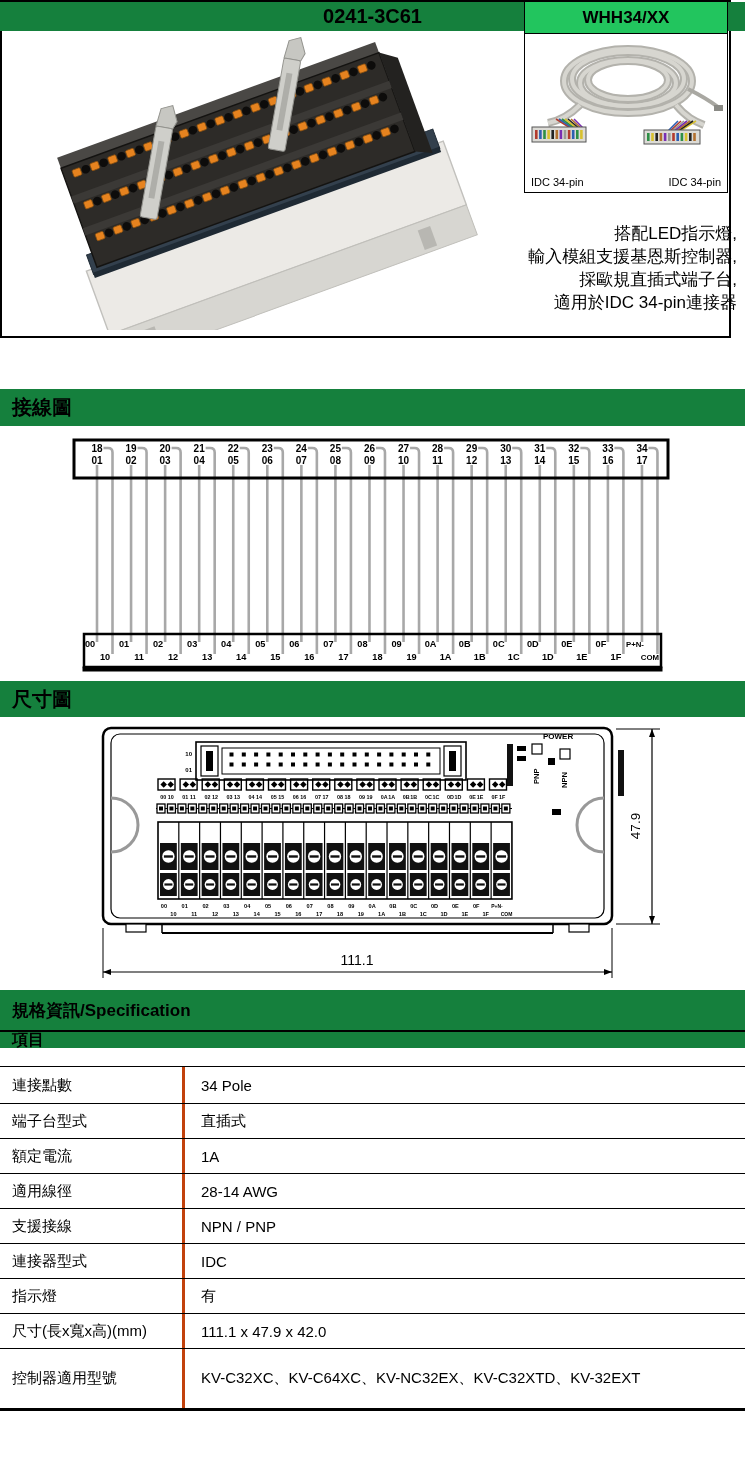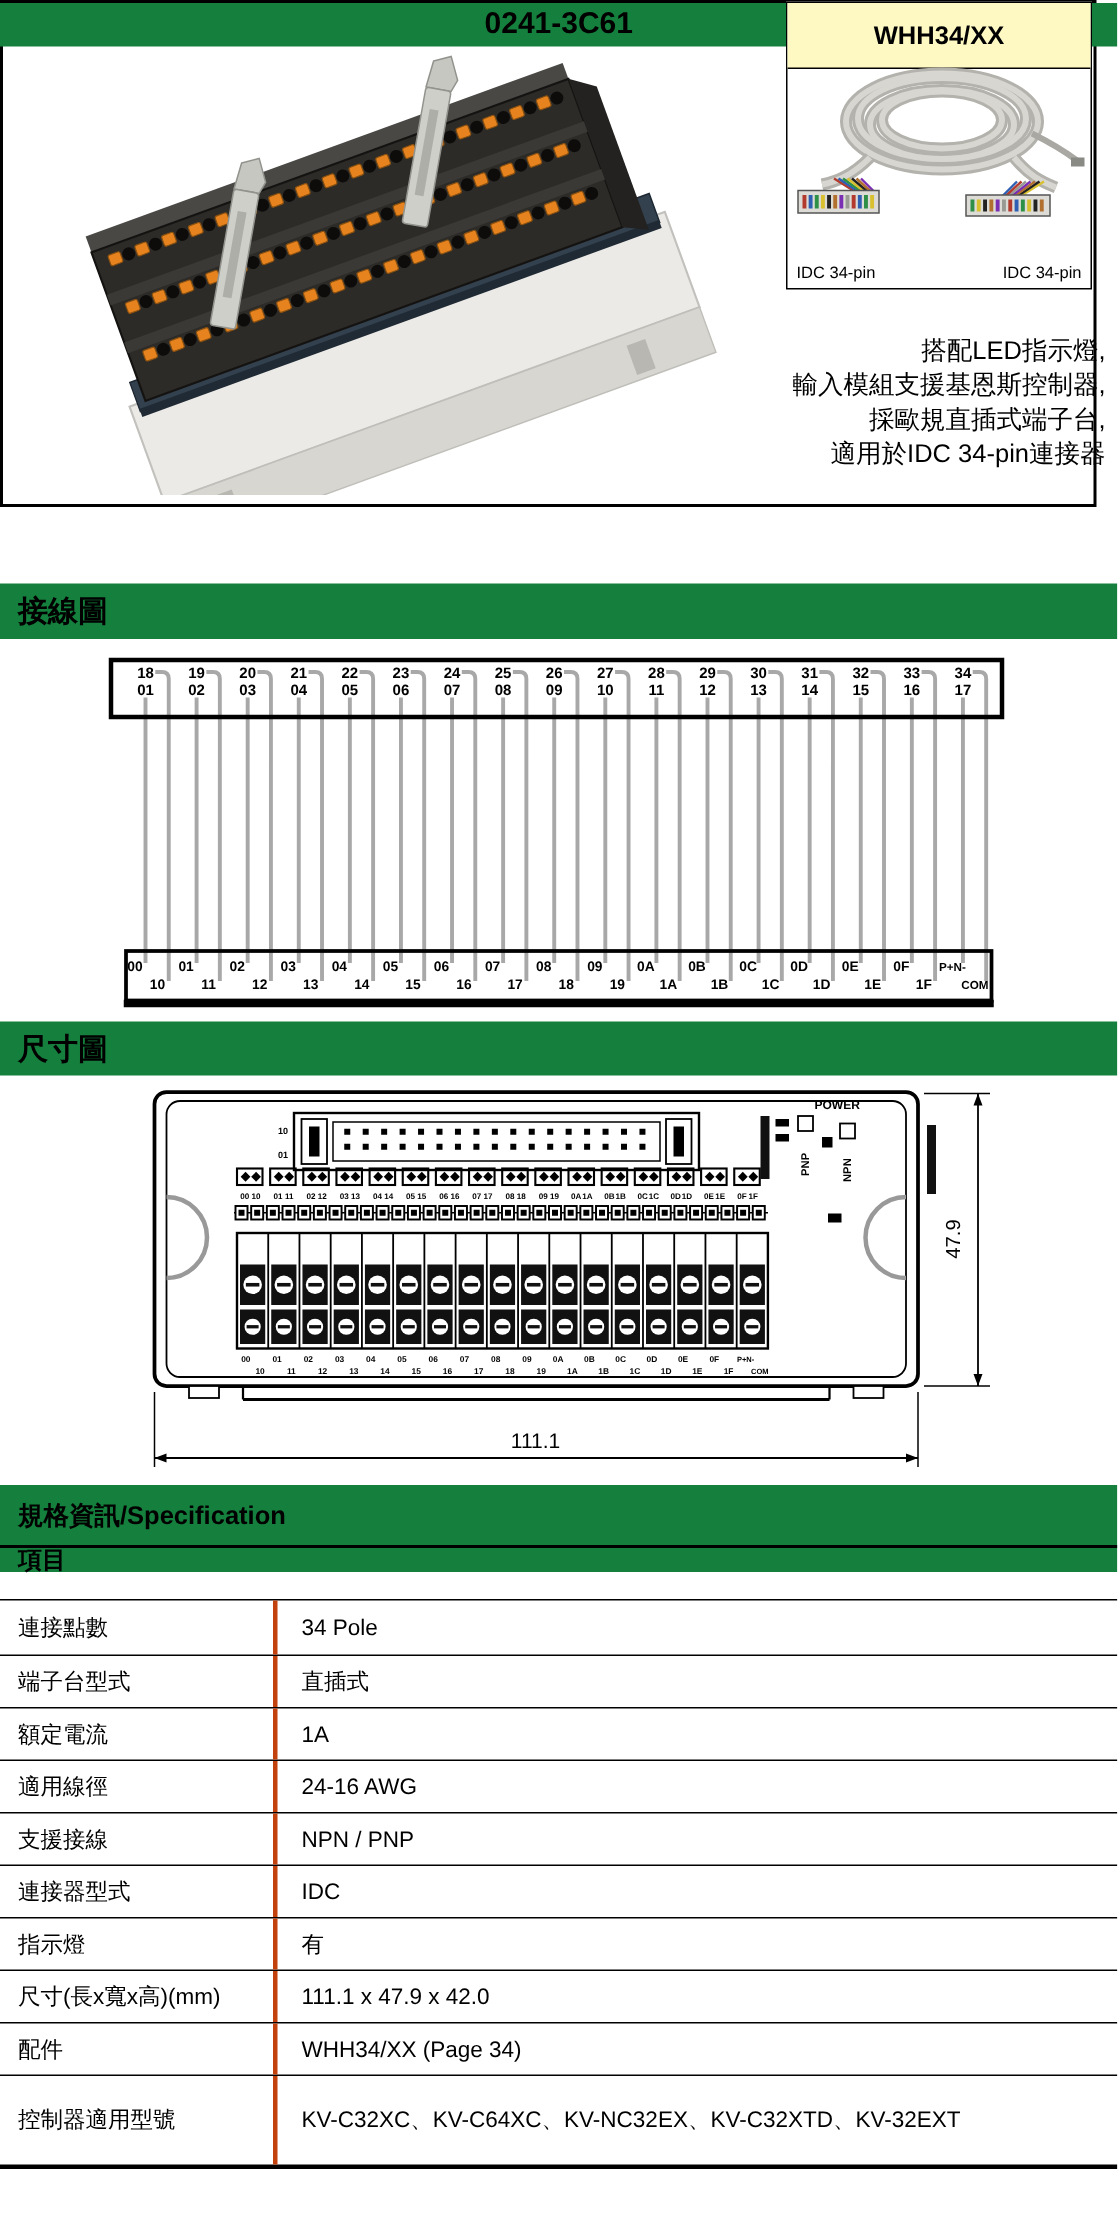--- a/index.html
+++ b/index.html
@@ -9,21 +9,21 @@
 .bar{position:absolute;left:0;width:745px;background:#15803d;display:flex;align-items:center;font-weight:bold}
 .bar.centered{justify-content:center}
 .title-bar{top:2px;height:29px;font-size:20px}
 .wiring-bar{top:389px;height:37px;font-size:20px;padding-left:12px}
 .dim-bar{top:681px;height:36px;font-size:20px;padding-left:12px}
 .spec-bar{top:990px;height:42px;font-size:17px;padding-left:12px;border-bottom:2px solid #000}
 .item-bar{top:1032px;height:16px;font-size:16px;padding-left:12px}
 .product-box{top:42px;left:7px;width:731px;height:338px;border:2px solid #000;background:#fff}
 .photo-svg{position:absolute;left:6px;top:8px}
 .accessory-box{position:absolute;left:524px;top:1px;width:204px;height:192px;border:1px solid #000;background:#fff}
-.accessory-header{height:44px;background:#fef9c3;border-bottom:1px solid #000;display:flex;align-items:center;justify-content:center;font-weight:bold;font-size:17px}
+.accessory-header{height:32px;background:#22c55e;border-bottom:1px solid #000;display:flex;align-items:center;justify-content:center;font-weight:bold;font-size:17px}
 .cable-svg{position:absolute;left:3px;top:31px}
 .idc-row{position:absolute;left:6px;right:6px;bottom:4px;display:flex;justify-content:space-between;font-size:11px}
 .descr{position:absolute;right:8px;top:222px;width:420px;text-align:right;font-size:17px;line-height:23px}
 .diagram-svg{position:absolute;left:0}
 svg{font-family:inherit;display:block}
 .spec-table{position:absolute;top:1066px;left:0;width:745px;border-top:1px solid #000}
 .spec-row{display:flex;height:35px;border-bottom:1px solid #000;align-items:stretch;font-size:15px}
 .spec-row:first-child{height:37px}
 .spec-row:last-child{height:62px;border-bottom:3px solid #000}
 .spec-label{width:185px;border-right:3px solid #c2410c;display:flex;align-items:center;padding-left:12px}
@@ -742,41 +742,37 @@
       <div class="spec-row">
         <div class="spec-label">端子台型式</div>
         <div class="spec-value">直插式</div>
       </div>
       <div class="spec-row">
         <div class="spec-label">額定電流</div>
         <div class="spec-value">1A</div>
       </div>
       <div class="spec-row">
         <div class="spec-label">適用線徑</div>
-        <div class="spec-value">24-16 AWG</div>
+        <div class="spec-value">28-14 AWG</div>
       </div>
       <div class="spec-row">
         <div class="spec-label">支援接線</div>
         <div class="spec-value">NPN / PNP</div>
       </div>
       <div class="spec-row">
         <div class="spec-label">連接器型式</div>
         <div class="spec-value">IDC</div>
       </div>
       <div class="spec-row">
         <div class="spec-label">指示燈</div>
         <div class="spec-value">有</div>
       </div>
       <div class="spec-row">
         <div class="spec-label">尺寸(長x寬x高)(mm)</div>
         <div class="spec-value">111.1 x 47.9 x 42.0</div>
       </div>
       <div class="spec-row">
-        <div class="spec-label">配件</div>
-        <div class="spec-value">WHH34/XX (Page 34)</div>
-      </div>
-      <div class="spec-row">
         <div class="spec-label">控制器適用型號</div>
         <div class="spec-value">KV-C32XC、KV-C64XC、KV-NC32EX、KV-C32XTD、KV-32EXT</div>
       </div>
     </div>
 
 </div>
 
 </body></html>

